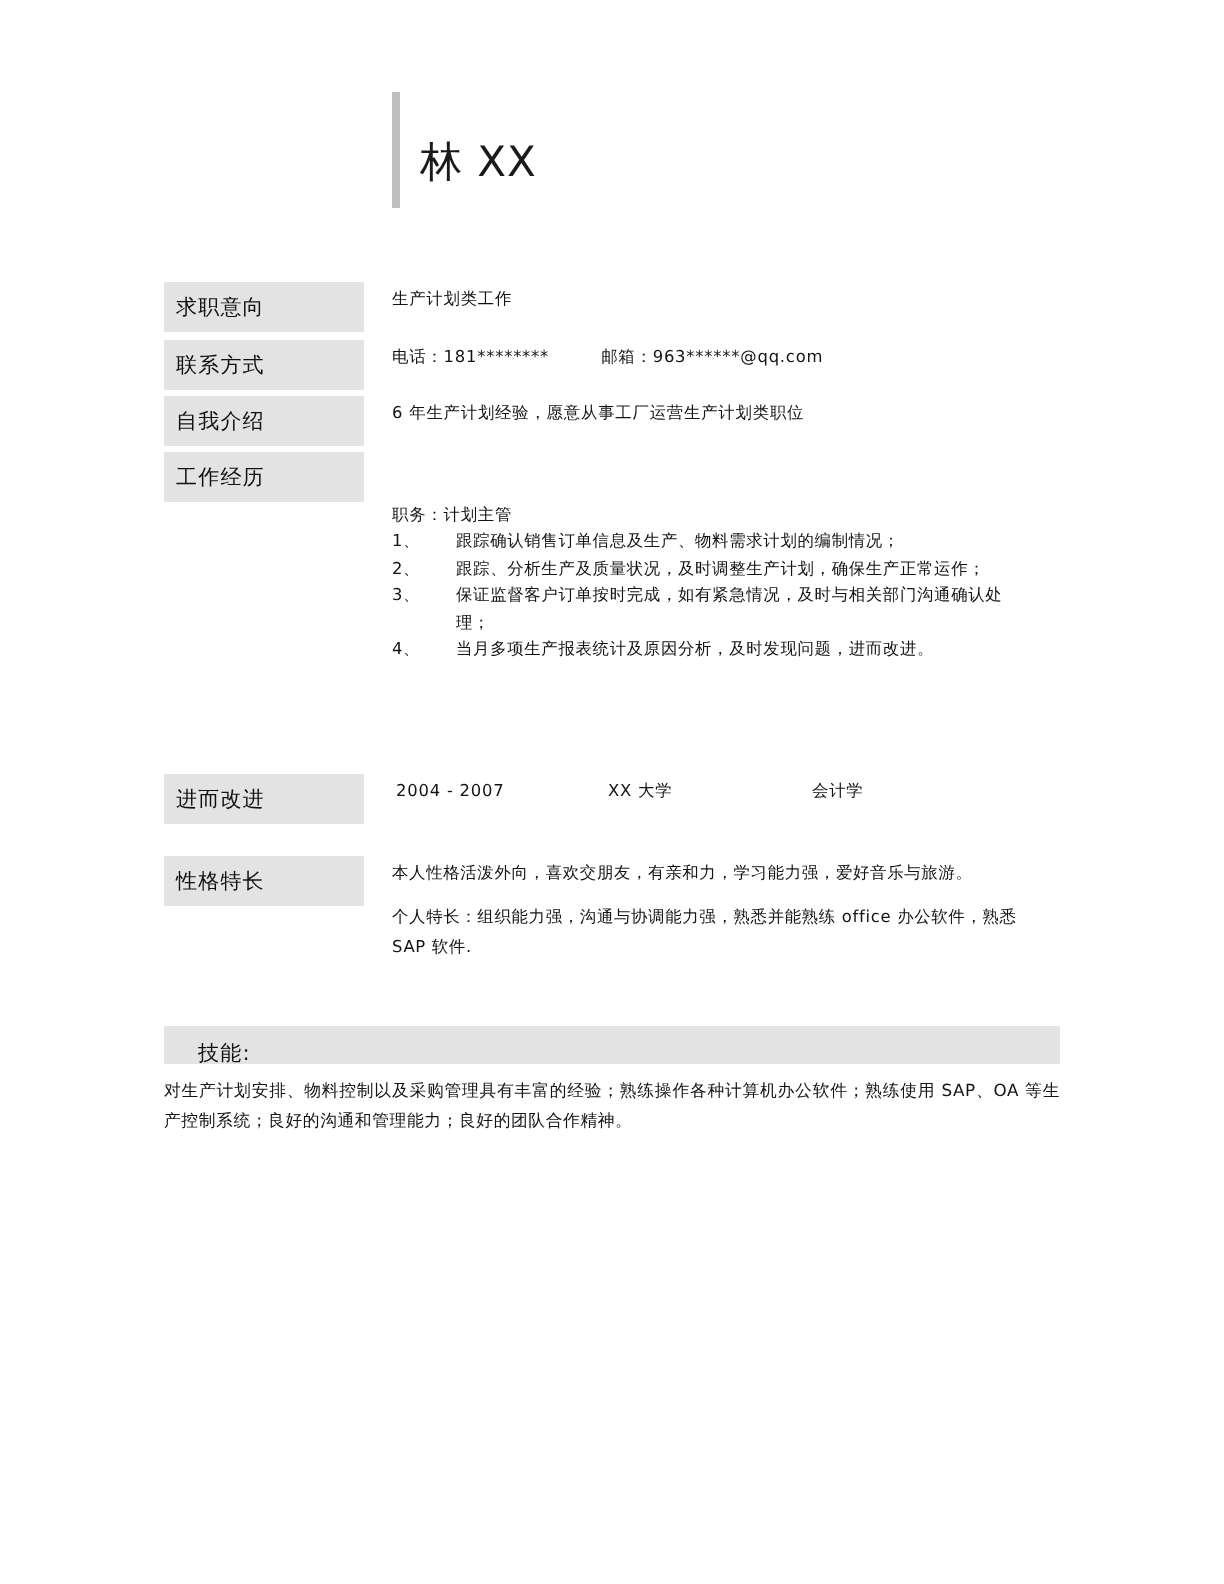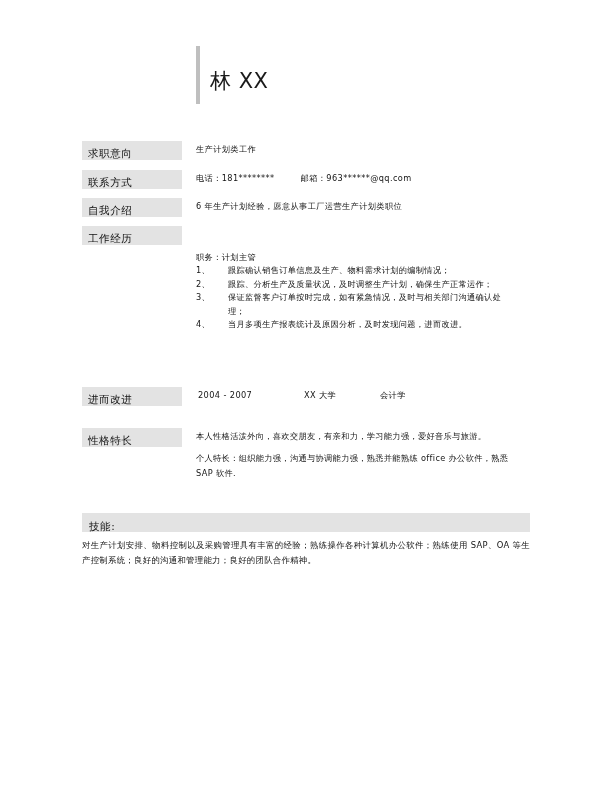--- a/index.html
+++ b/index.html
@@ -53,21 +53,21 @@
   
   .row {
     position: absolute;
     left: 82px;
   }
   .label-box {
     position: absolute;
     left: 0px;
     top: 0px;
     width: 100px;
-    height: 19px;
+    height: 25px;
     background: #e3e3e3;
     box-sizing: border-box;
     padding: 1px 4px 0 6px;
   }
   .label-box span {
     font-size: 10.5px;
     line-height: 16px;
     letter-spacing: 0.6px;
     white-space: nowrap;
     color: #111111;
@@ -154,21 +154,21 @@
     position: absolute;
     top: 0px;
     font-size: 8.2px;
     line-height: 14px;
     letter-spacing: 0.4px;
     white-space: nowrap;
     color: #141414;
   }
   #edu-years  { left: 2px; }
   #edu-school { left: 108px; }
-  #edu-major  { left: 184px; text-align: center; }
+  #edu-major  { left: 210px; text-align: center; }
 
   
   .traits-body {
     position: absolute;
     left: 196px;
     top: 429px;
     width: 320px;
     font-size: 8.2px;
     line-height: 15px;
     letter-spacing: 0.35px;
@@ -179,21 +179,21 @@
 
   
   .skills-band {
     position: absolute;
     left: 82px;
     top: 513px;
     width: 448px;
     height: 19px;
     background: #e3e3e3;
     box-sizing: border-box;
-    padding: 2px 0 0 7px;
+    padding: 2px 0 0 17px;
   }
   .skills-band span {
     font-size: 10.5px;
     line-height: 16px;
     letter-spacing: 0.6px;
     white-space: nowrap;
     color: #111111;
   }
   .skills-body {
     position: absolute;

